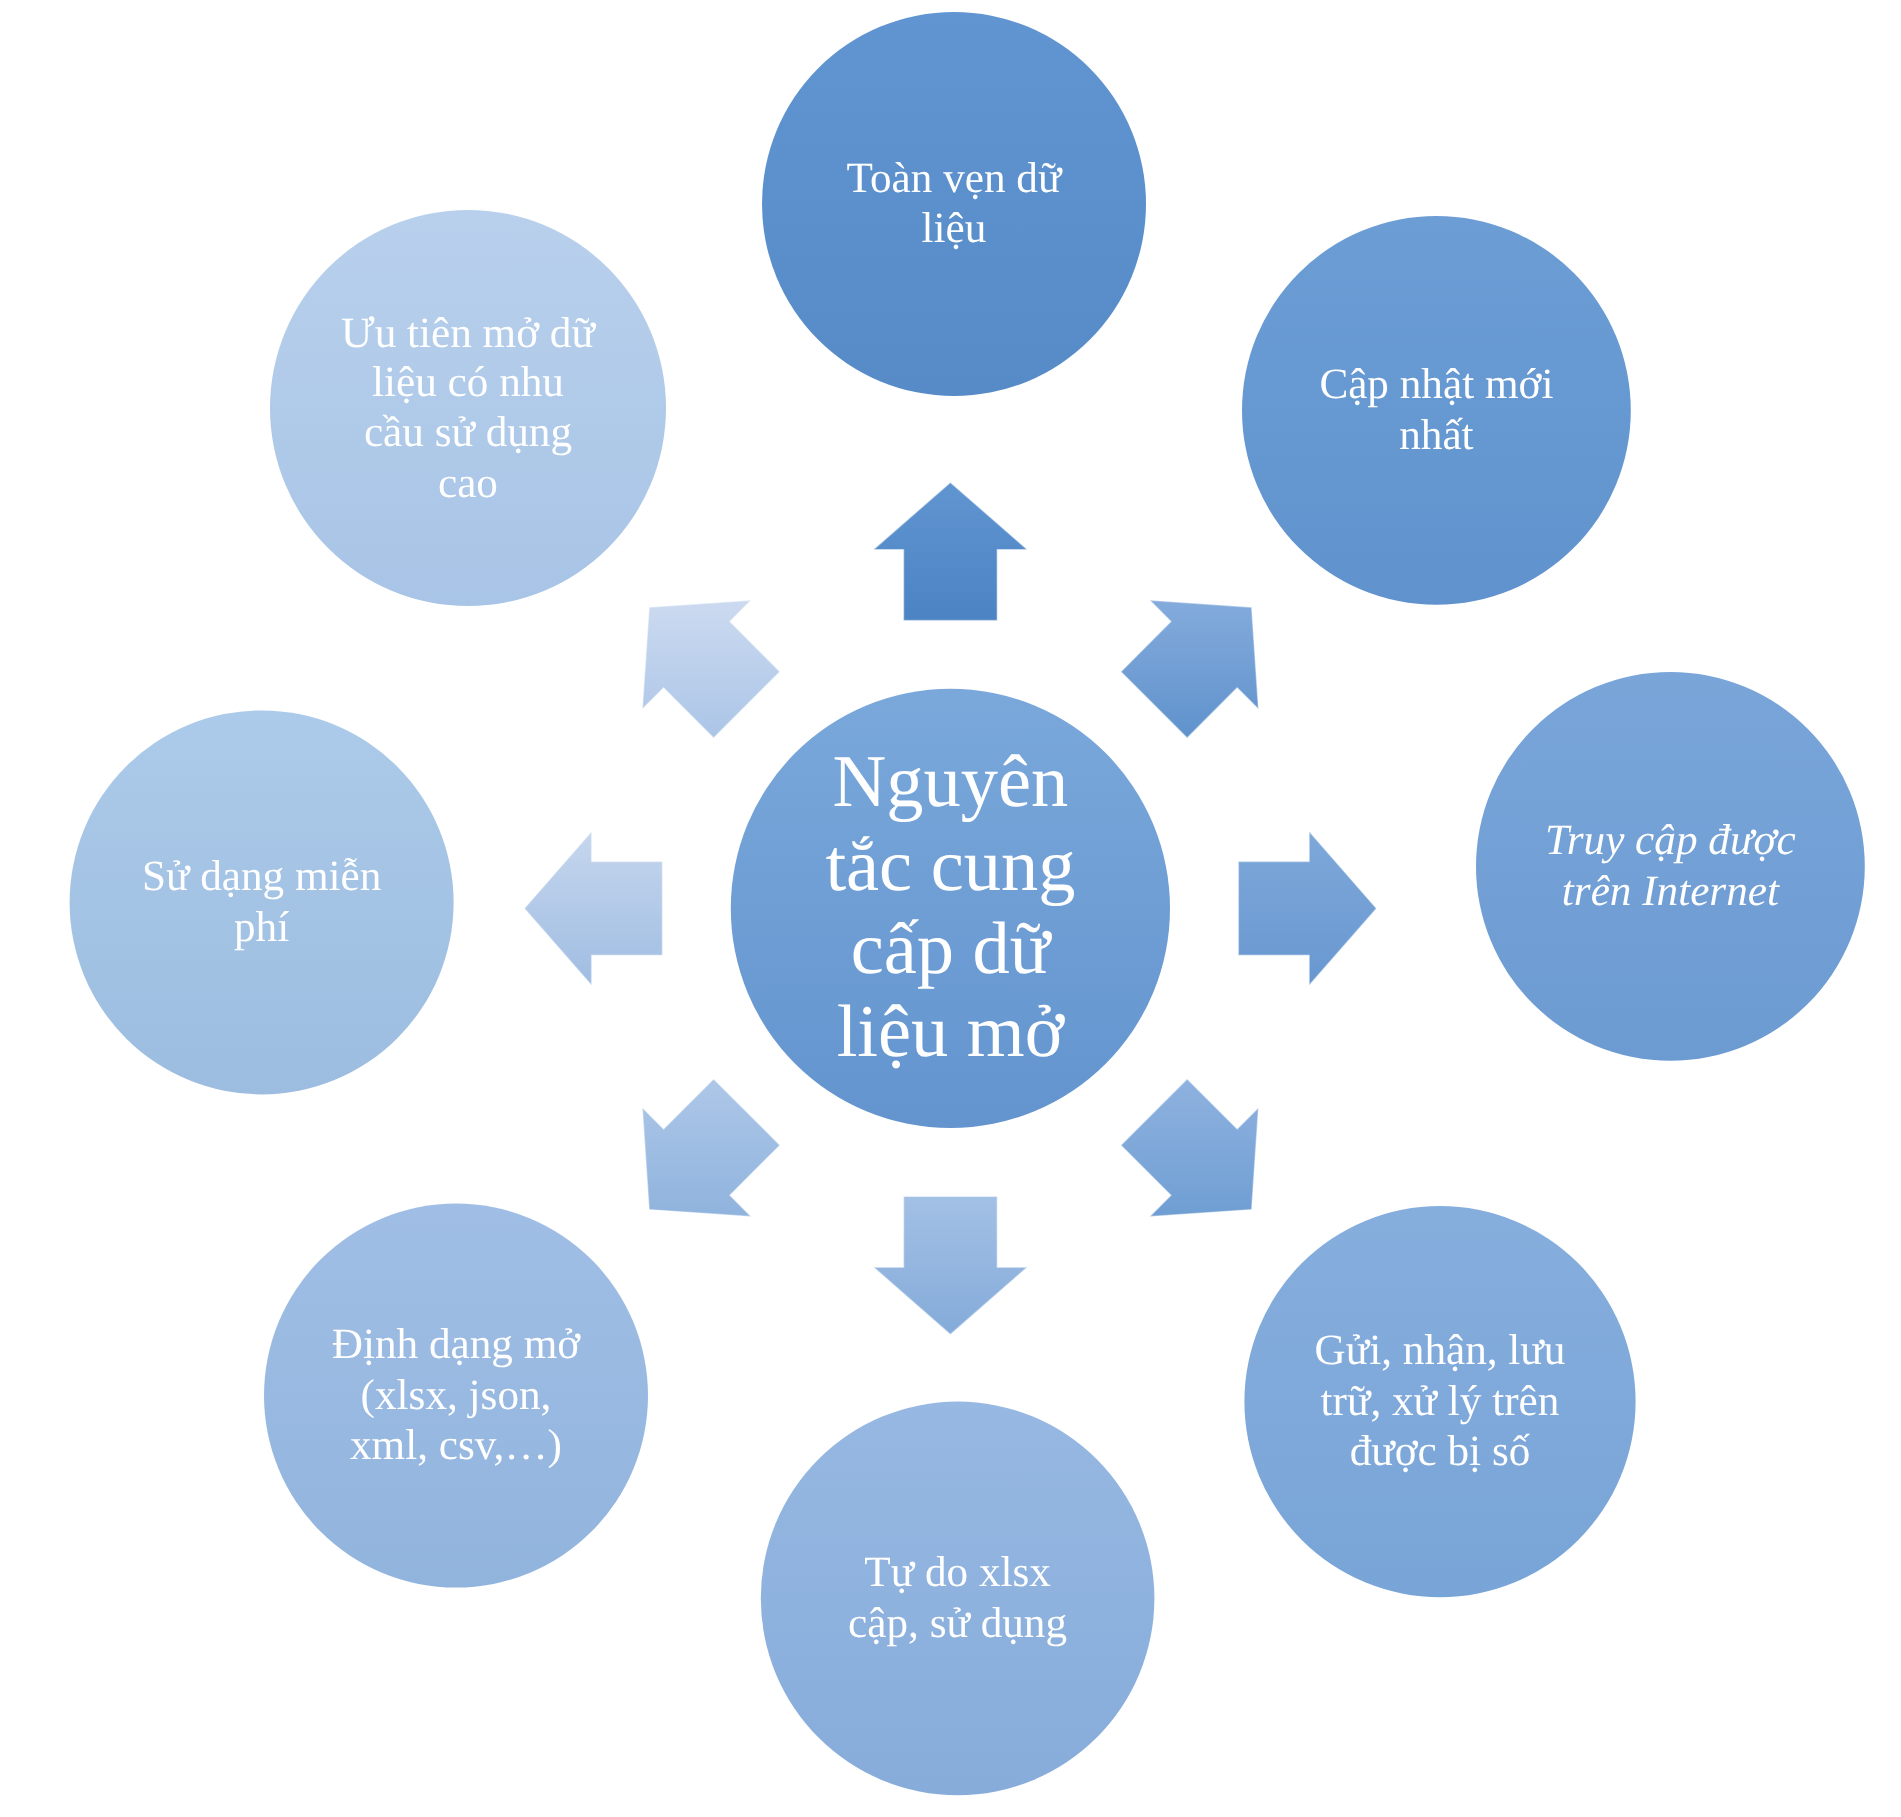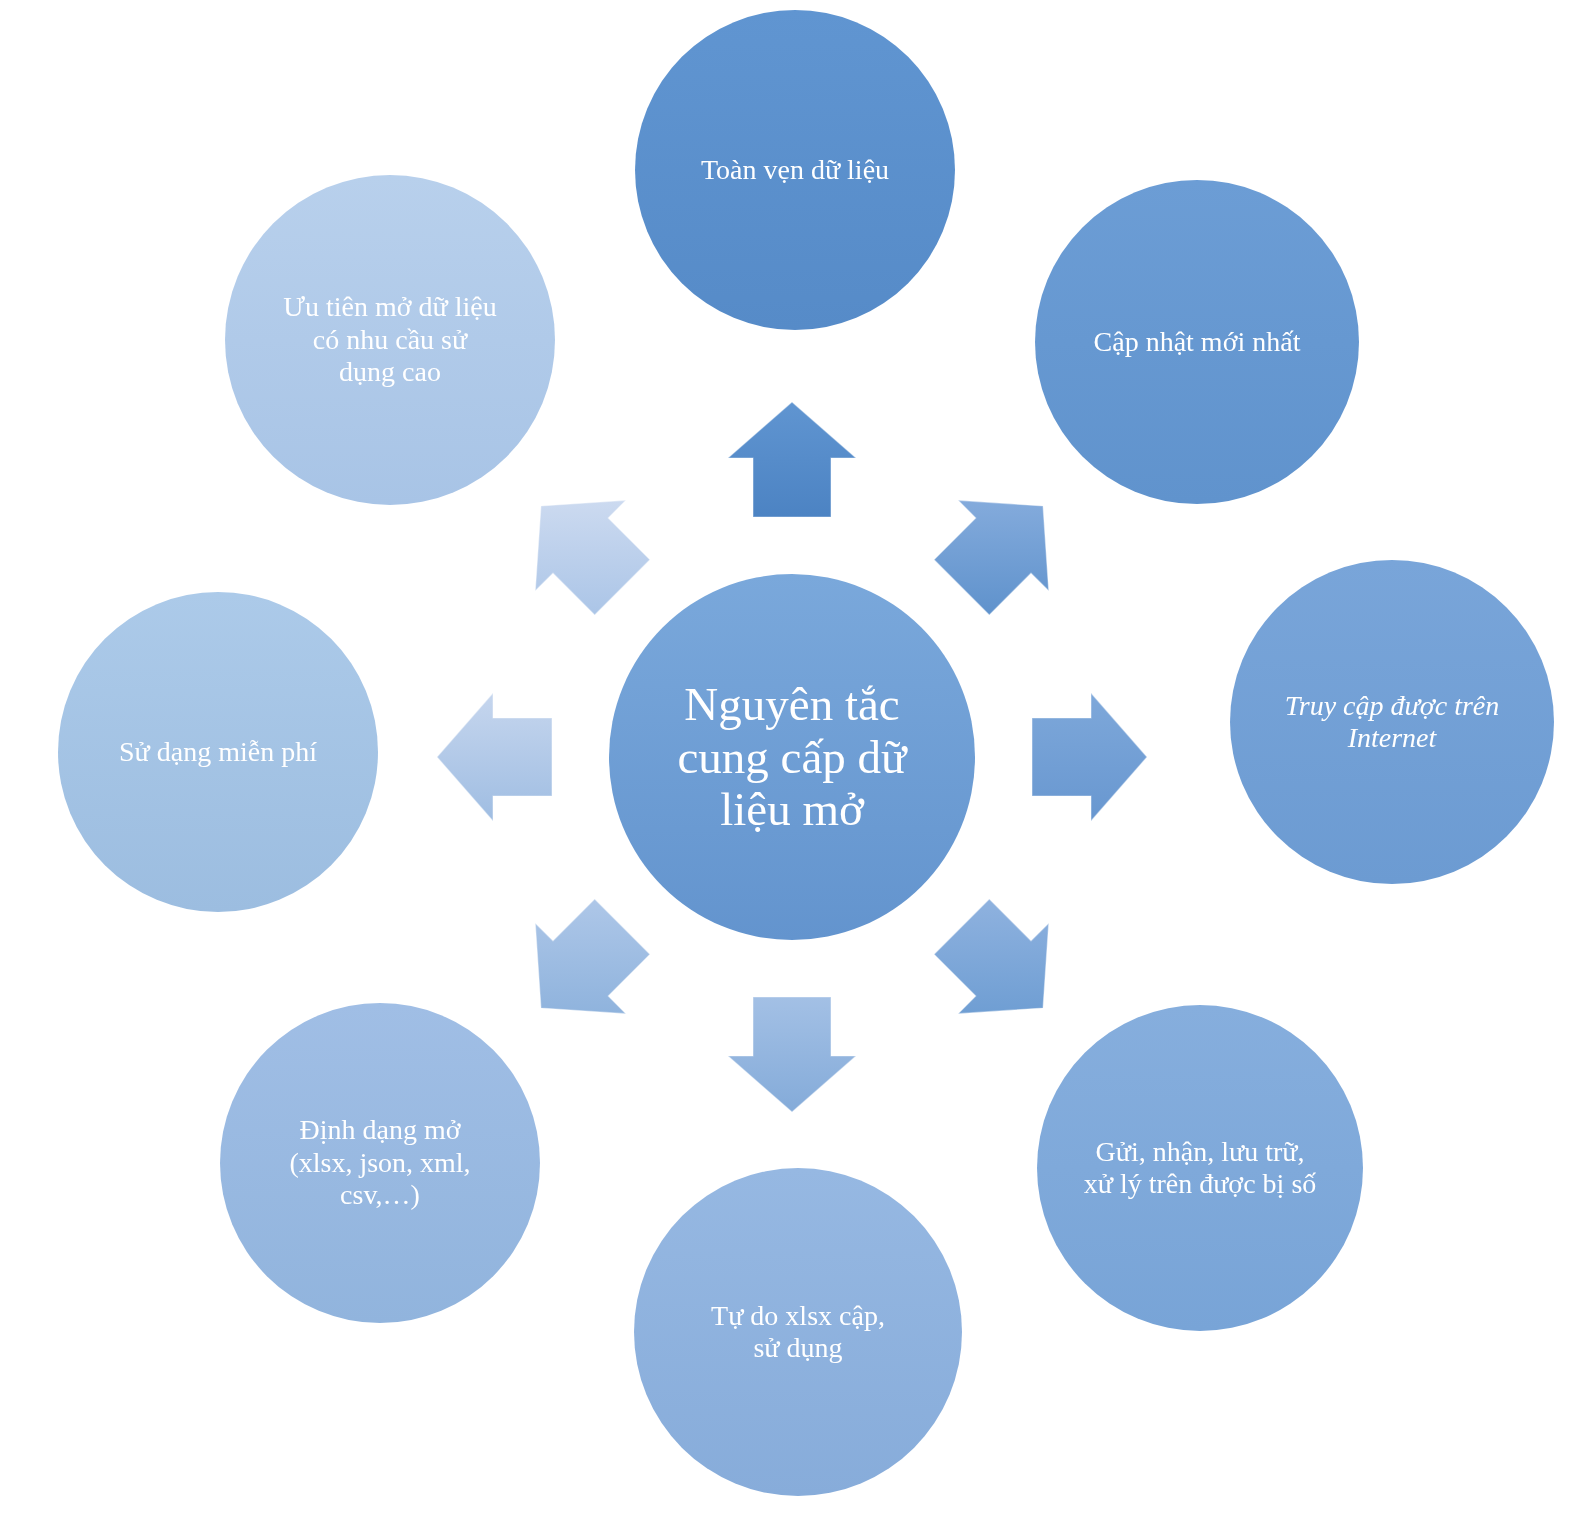--- a/index.html
+++ b/index.html
@@ -13,21 +13,21 @@
   .arrows{position:absolute;left:0;top:0;width:1584px;height:1514px;}
   .node{
     position:absolute;
     border-radius:50%;
     display:flex;align-items:center;justify-content:center;
     text-align:center;
     color:#ffffff;
   }
   .node .lbl{
     display:block;
-    font-size:28px;
+    font-size:36px;
     line-height:1.16;
   }
   
   .n0{left:635px;top:10px;width:320px;height:320px;background:linear-gradient(#6095d1,#568bc8);}
   .n1{left:1035px;top:180px;width:324px;height:324px;background:linear-gradient(#6c9dd5,#6093cd);}
   .n2{left:1230px;top:560px;width:324px;height:324px;background:linear-gradient(#79a5d9,#6c9bd2);font-style:italic;}
   .n3{left:1037px;top:1005px;width:326px;height:326px;background:linear-gradient(#86aedd,#78a4d7);}
   .n4{left:634px;top:1168px;width:328px;height:328px;background:linear-gradient(#96b8e2,#87acda);}
   .n5{left:220px;top:1003px;width:320px;height:320px;background:linear-gradient(#a0bee5,#91b4dd);justify-content:center;}
   .n6{left:58px;top:592px;width:320px;height:320px;background:linear-gradient(#accae9,#9cbde0);}
@@ -35,21 +35,21 @@
   .center{left:609px;top:574px;width:366px;height:366px;background:linear-gradient(#7aa8db,#6394ce);}
   
   .n0 .lbl{width:212px;}
   .n1 .lbl{width:220px;}
   .n2 .lbl{width:235px;}
   .n3 .lbl{width:240px;}
   .n4 .lbl{width:200px;}
   .n5 .lbl{width:225px;}
   .n6 .lbl{width:215px;}
   .n7 .lbl{width:216px;}
-  .center .lbl{width:255px;font-size:47px;line-height:1.12;}
+  .center .lbl{width:255px;font-size:62px;line-height:1.12;}
 </style>
 </head>
 <body>
 
 <div class="stage">
 
   <svg class="arrows" viewBox="0 0 1584 1514" xmlns="http://www.w3.org/2000/svg" aria-hidden="true">
     <defs>
       <linearGradient id="ga-n" gradientUnits="userSpaceOnUse" x1="0" y1="-355" x2="0" y2="-240">
         <stop offset="0" stop-color="#6095d1"></stop>

